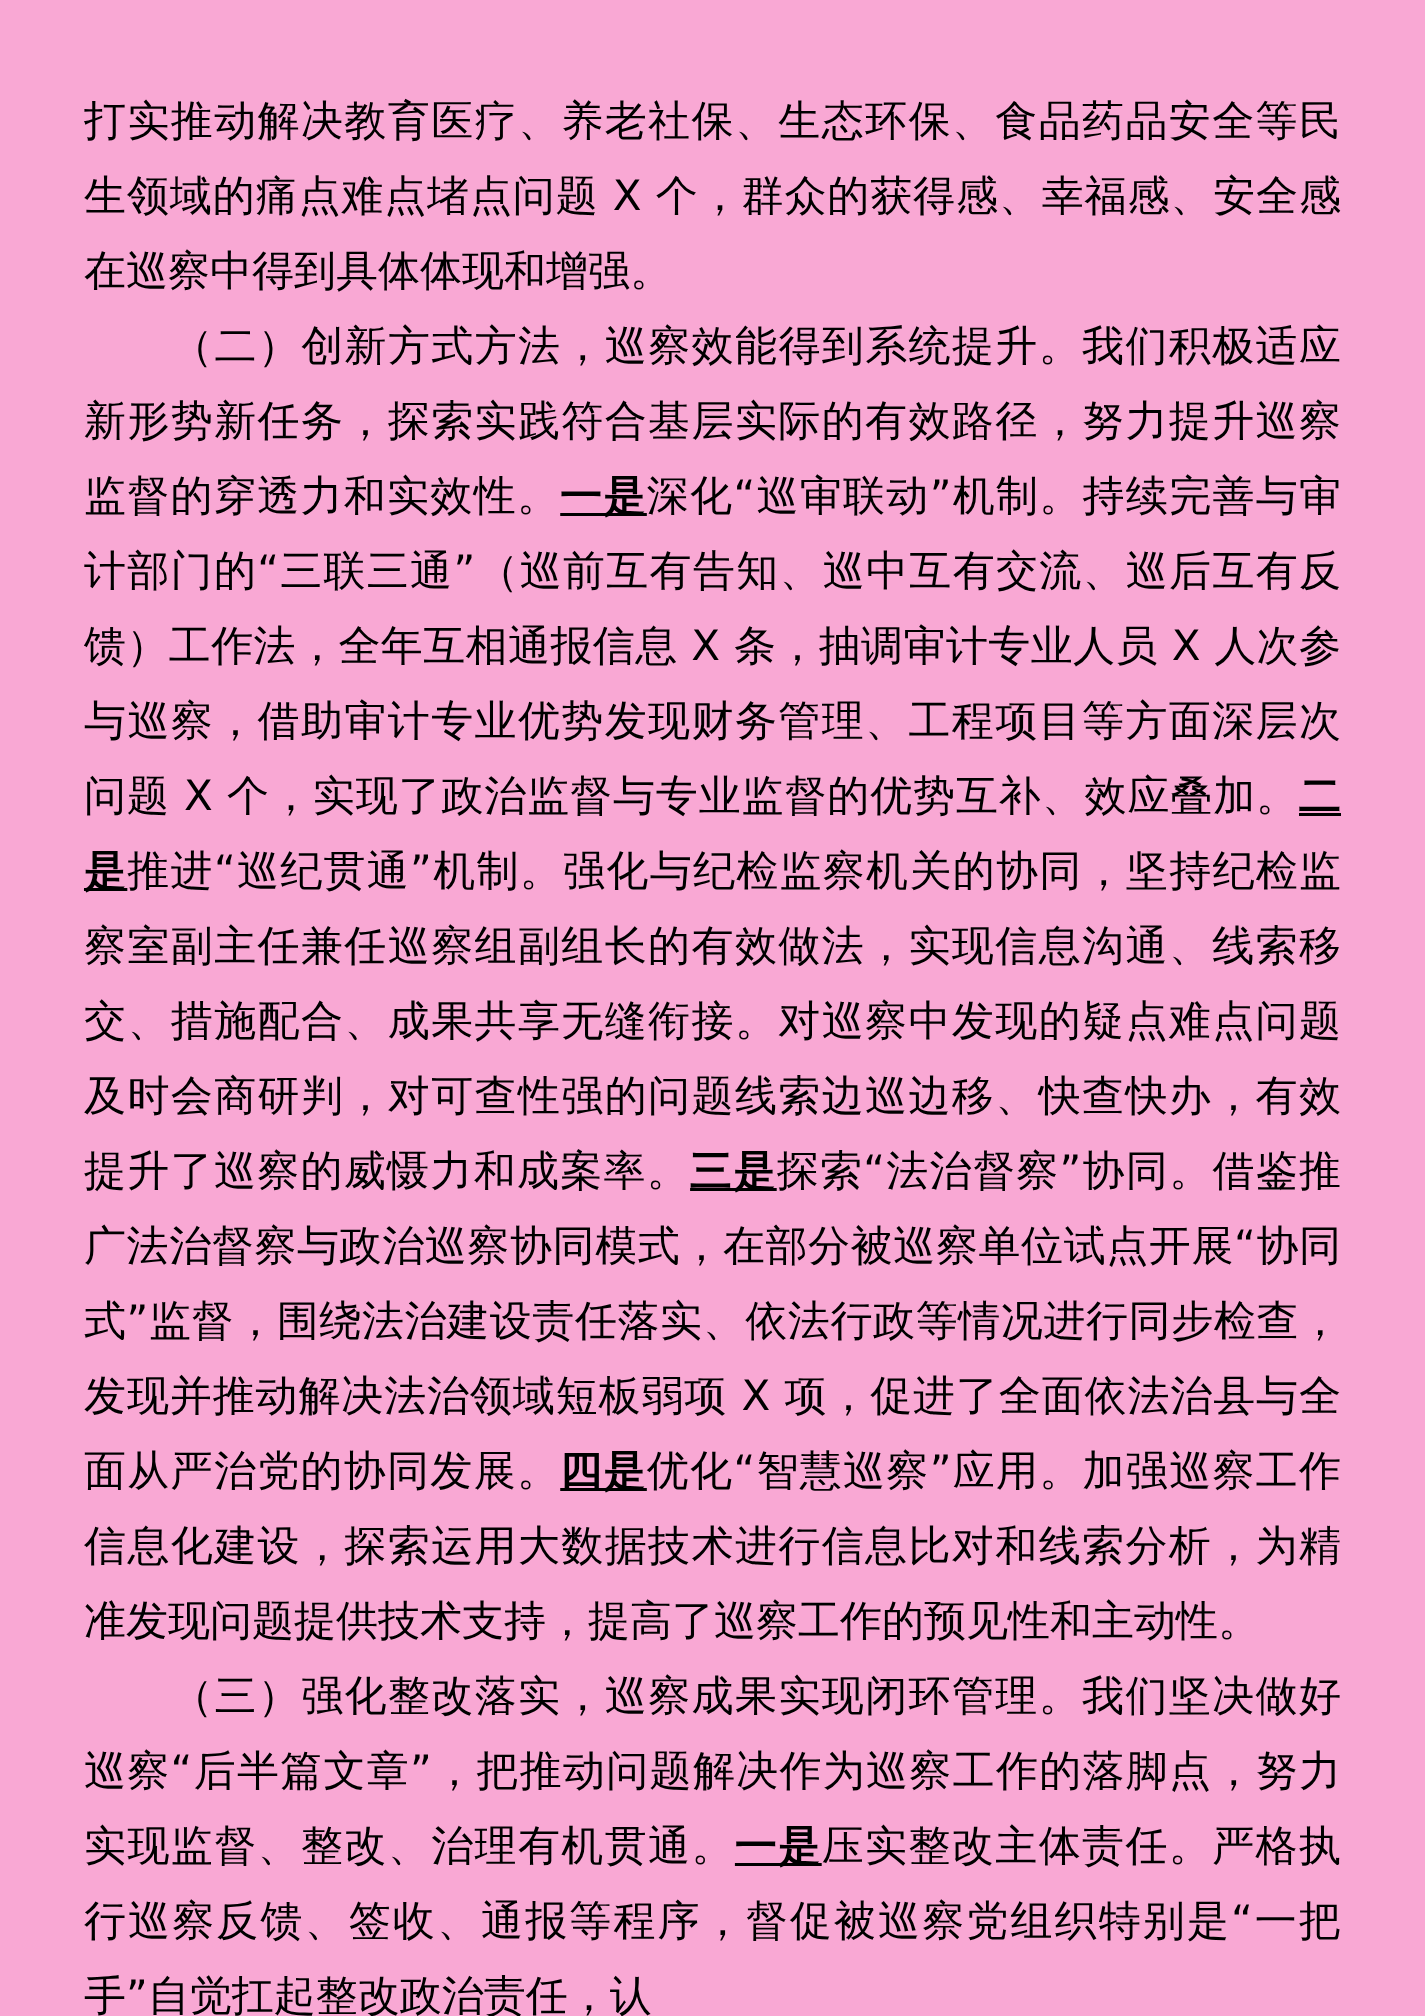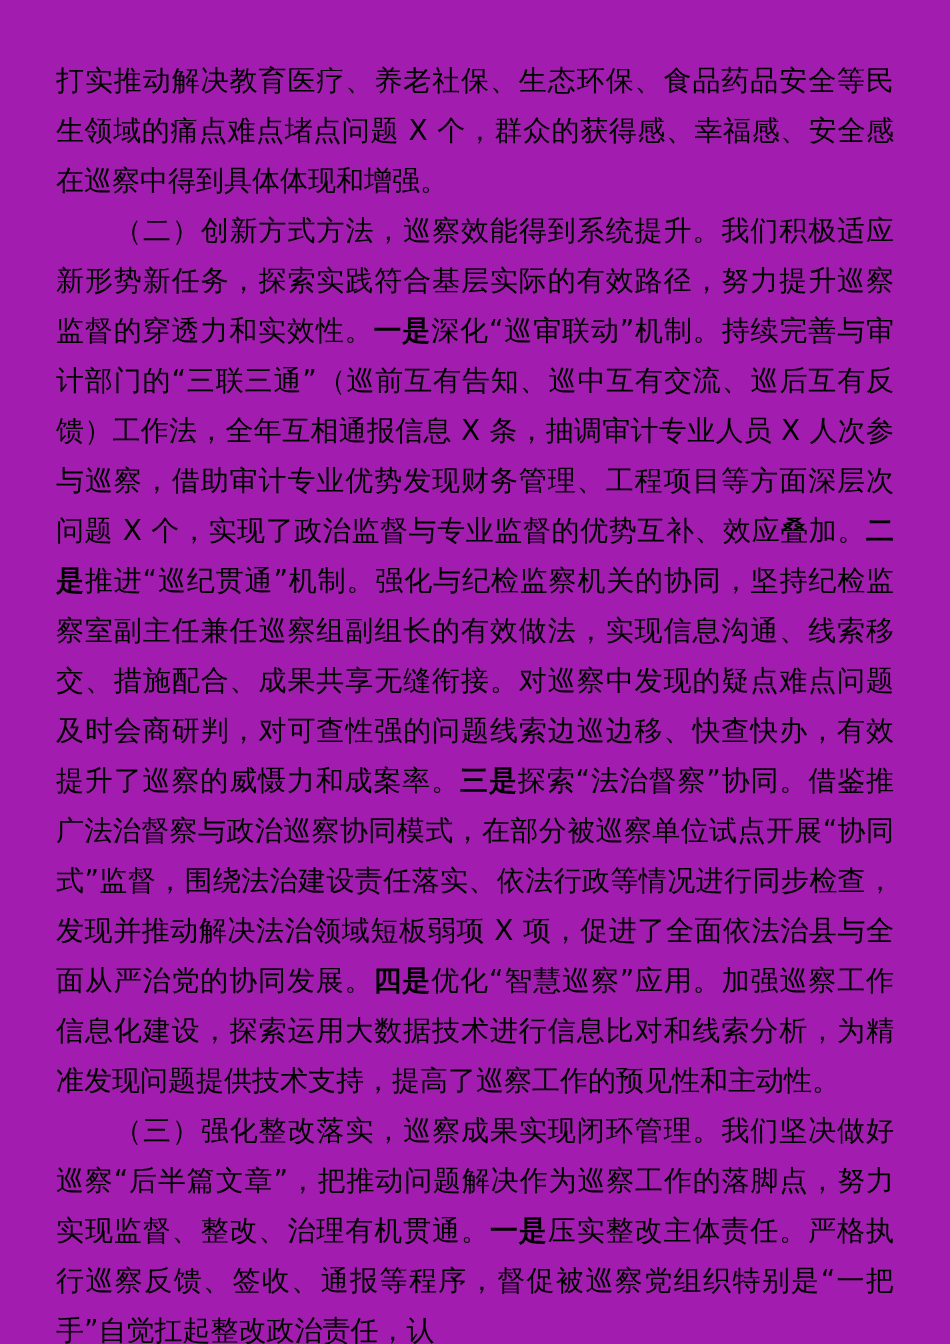--- a/index.html
+++ b/index.html
@@ -12,21 +12,21 @@
     width: 950px;
     height: 1344px;
     font-family: "DejaVu Sans", "Liberation Sans", sans-serif;
     color: #000000;
     overflow: hidden;
   }
   .page {
     position: relative;
     width: 950px;
     height: 1344px;
-    background: #a21caf;
+    background: #f9a8d4;
     box-sizing: border-box;
   }
   .doc-body {
     position: absolute;
     left: 56px;
     top: 56px;
     width: 838px;
   }
   p.para {
     margin: 0;
@@ -39,20 +39,21 @@
     letter-spacing: 0;
     word-break: break-all;
     -webkit-hyphens: none;
     hyphens: none;
   }
   p.indent {
     text-indent: 58px;
   }
   .b {
     font-weight: bold;
+    text-decoration: underline;
   }
 </style>
 </head>
 <body>
 
 <div class="page">
   <div class="doc-body" id="doc-body">
       <p class="para"><span>打实推动解决教育医疗、养老社保、生态环保、食品药品安全等民生领域的痛点难点堵点问题 X 个，群众的获得感、幸福感、安全感在巡察中得到具体体现和增强。</span></p>
       <p class="para indent"><span>（二）创新方式方法，巡察效能得到系统提升。我们积极适应新形势新任务，探索实践符合基层实际的有效路径，努力提升巡察监督的穿透力和实效性。</span><span class="b">一是</span><span>深化“巡审联动”机制。持续完善与审计部门的“三联三通”（巡前互有告知、巡中互有交流、巡后互有反馈）工作法，全年互相通报信息 X 条，抽调审计专业人员 X 人次参与巡察，借助审计专业优势发现财务管理、工程项目等方面深层次问题 X 个，实现了政治监督与专业监督的优势互补、效应叠加。</span><span class="b">二是</span><span>推进“巡纪贯通”机制。强化与纪检监察机关的协同，坚持纪检监察室副主任兼任巡察组副组长的有效做法，实现信息沟通、线索移交、措施配合、成果共享无缝衔接。对巡察中发现的疑点难点问题及时会商研判，对可查性强的问题线索边巡边移、快查快办，有效提升了巡察的威慑力和成案率。</span><span class="b">三是</span><span>探索“法治督察”协同。借鉴推广法治督察与政治巡察协同模式，在部分被巡察单位试点开展“协同式”监督，围绕法治建设责任落实、依法行政等情况进行同步检查，发现并推动解决法治领域短板弱项 X 项，促进了全面依法治县与全面从严治党的协同发展。</span><span class="b">四是</span><span>优化“智慧巡察”应用。加强巡察工作信息化建设，探索运用大数据技术进行信息比对和线索分析，为精准发现问题提供技术支持，提高了巡察工作的预见性和主动性。</span></p>
       <p class="para indent"><span>（三）强化整改落实，巡察成果实现闭环管理。我们坚决做好巡察“后半篇文章”，把推动问题解决作为巡察工作的落脚点，努力实现监督、整改、治理有机贯通。</span><span class="b">一是</span><span>压实整改主体责任。严格执行巡察反馈、签收、通报等程序，督促被巡察党组织特别是“一把手”自觉扛起整改政治责任，认</span></p>

